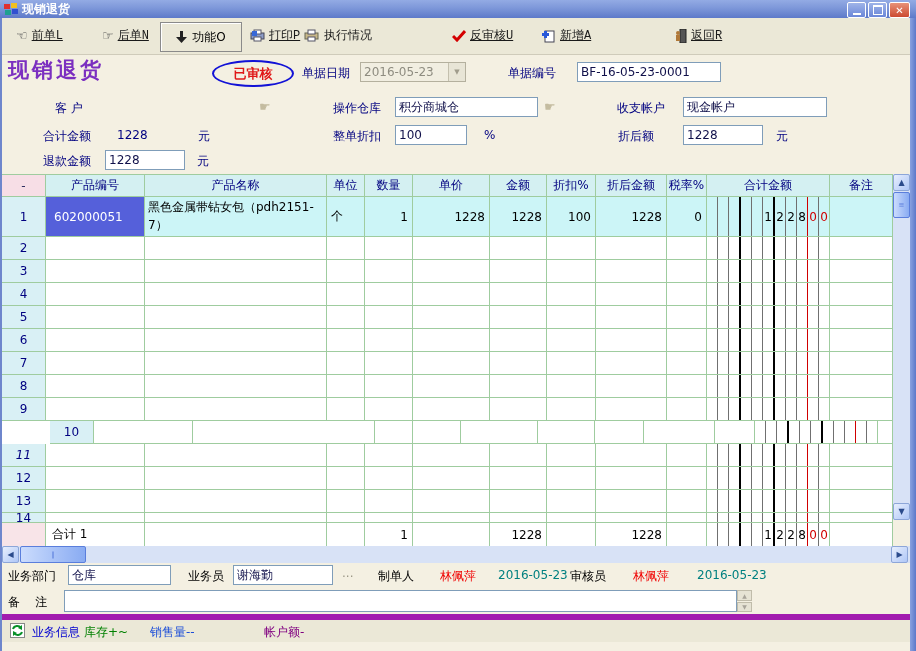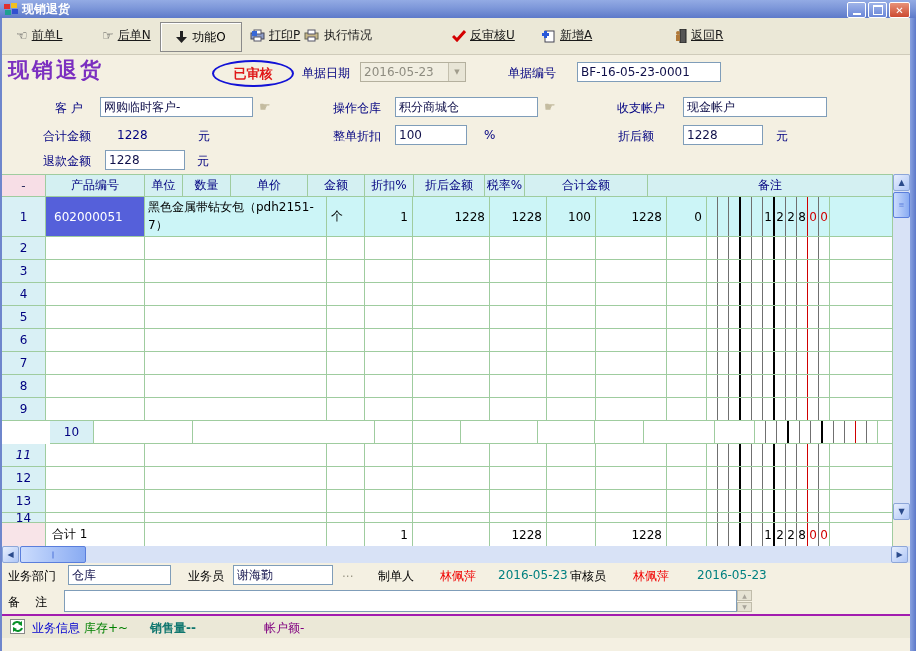--- a/index.html
+++ b/index.html
@@ -15,21 +15,21 @@
   .wb{width:17px;height:14px;border:1px solid #fff;border-radius:2px;display:flex;align-items:center;justify-content:center;
       background:linear-gradient(180deg,#9FB4E8,#6B87D8);cursor:pointer;}
   .wb.close{background:linear-gradient(180deg,#E89278,#CC4A30);color:#fff;font-size:10px;font-weight:bold;width:19px;}
   .wb .minbar{width:8px;height:2px;background:#fff;margin-top:7px;}
   .wb .maxbox{width:8px;height:7px;border:1px solid #fff;border-top-width:2px;}
   .edge-l{position:absolute;left:0;top:18px;bottom:0;width:2px;background:#6E86CC;}
   .edge-r{position:absolute;right:0;top:18px;bottom:0;width:6px;background:linear-gradient(90deg,#8AA2E0,#5D79C9);}
   
   .toolbar{position:absolute;left:2px;right:6px;top:18px;height:36px;background:#EBE8D7;border-bottom:1px solid #CFCBBA;}
   .titem{position:absolute;top:9px;display:flex;align-items:center;gap:4px;color:#1A1A1A;cursor:pointer;white-space:nowrap;}
-  .titem .lbl{text-decoration:underline;}
+  .titem .lbl{text-decoration:underline;font-family:Liberation Mono, monospace;}
   .handicon{font-size:13px;color:#555;}
   .fnbox{position:absolute;left:158px;top:4px;width:80px;height:28px;border:1px solid #8A8A8A;
          box-shadow:inset 1px 1px 0 #fff;display:flex;align-items:center;justify-content:center;gap:5px;cursor:pointer;}
   .redcheck{display:inline-block;width:14px;height:12px;}
   
   .flabel{position:absolute;color:#000080;white-space:pre;}
   .fvalue{position:absolute;color:#000080;}
   .formtitle{position:absolute;left:8px;top:56px;font-size:21px;font-weight:bold;color:#7B2FC0;letter-spacing:3px;}
   .stamp{position:absolute;left:212px;top:60px;width:78px;height:23px;border:2px solid #1212D6;border-radius:50%;
          color:#E01818;font-weight:bold;font-size:13px;display:flex;align-items:center;justify-content:center;}
@@ -82,25 +82,25 @@
           display:flex;align-items:center;justify-content:center;color:#5A7EDC;font-size:7px;cursor:pointer;}
   
   .blabel{position:absolute;color:#000;white-space:pre;}
   .redname{position:absolute;color:#F00000;}
   .tealdate{position:absolute;color:#008080;}
   .ellip{position:absolute;color:#9A9684;}
   .notespin{position:absolute;left:737px;top:590px;width:15px;height:22px;display:flex;flex-direction:column;gap:1px;}
   .notespin span{flex:1;background:#E6E3D4;border:1px solid #C0BCAA;display:flex;align-items:center;justify-content:center;
                  font-size:6px;color:#A8A49A;}
   
-  .statusbar{position:absolute;left:2px;right:6px;top:614px;height:22px;background:#EBE8D7;border-top:2px solid #a21caf;padding-left:33px;}
+  .statusbar{position:absolute;left:2px;right:6px;top:614px;height:22px;background:#EBE8D7;border-top:6px solid #a21caf;padding-left:33px;}
   .sitem{position:absolute;top:4px;white-space:nowrap;}
   .s-info{color:#0000D0;}
   .s-stock{color:#008000;}
-  .s-sales{color:#0f766e;font-weight:bold;}
+  .s-sales{color:#1d4ed8;}
   .s-acct{color:#800080;}
   .hintbar{position:absolute;left:2px;right:6px;top:637px;height:14px;}
   .hintpanel{position:absolute;top:0;height:16px;background:#F0EFE8;border:1px solid #B8B4A4;border-bottom:none;
              overflow:hidden;color:#222;padding:2px 4px 0 4px;box-sizing:border-box;white-space:nowrap;}
 </style>
 </head>
 <body>
 
 <div class="window">
 
@@ -187,21 +187,20 @@
 
   <span class="flabel" style="left:302px;top:65px">单据日期</span>
   <div class="combo" style="left:360px;top:62px;width:106px">
     <span class="cval">2016-05-23</span>
     <span class="cbtn">▼</span>
   </div>
   <span class="flabel" style="left:508px;top:65px">单据编号</span>
   <input class="tinput" style="left: 577px; top: 62px; width: 144px;" value="BF-16-05-23-0001">
 
   <span class="flabel" style="left:55px;top:100px">客 户</span>
-  <input class="tinput" style="left: 100px; top: 97px; width: 153px;" value="网购临时客户-">
   <span class="pointer" style="left:259px;top:99px">☛</span>
 
   <span class="flabel" style="left:333px;top:100px">操作仓库</span>
   <input class="tinput" style="left: 395px; top: 97px; width: 143px;" value="积分商城仓">
   <span class="pointer" style="left:544px;top:99px">☛</span>
 
   <span class="flabel" style="left:617px;top:100px">收支帐户</span>
   <input class="tinput" style="left: 683px; top: 97px; width: 144px;" value="现金帐户">
 
   <span class="flabel" style="left:43px;top:128px">合计金额</span>
@@ -217,20 +216,21 @@
   <span class="unit" style="left:776px;top:128px">元</span>
 
   <span class="flabel" style="left:43px;top:153px">退款金额</span>
   <input class="tinput" style="left: 105px; top: 150px; width: 80px;" value="1228">
   <span class="unit" style="left:197px;top:153px">元</span>
 
   <div class="grid" id="grid">
       <div class="grow" style="height: 22px;">
         <div class="cell c0 hcell pink">-</div>
         <div class="cell c1 hcell">产品编号</div>
+        <div class="cell c2 hcell">产品名称</div>
         <div class="cell c3 hcell">单位</div>
         <div class="cell c4 hcell">数量</div>
         <div class="cell c5 hcell">单价</div>
         <div class="cell c6 hcell">金额</div>
         <div class="cell c7 hcell">折扣%</div>
         <div class="cell c8 hcell">折后金额</div>
         <div class="cell c9 hcell">税率%</div>
         <div class="cell c10 hcell">合计金额</div>
         <div class="cell c11 hcell">备注</div>
       </div>

